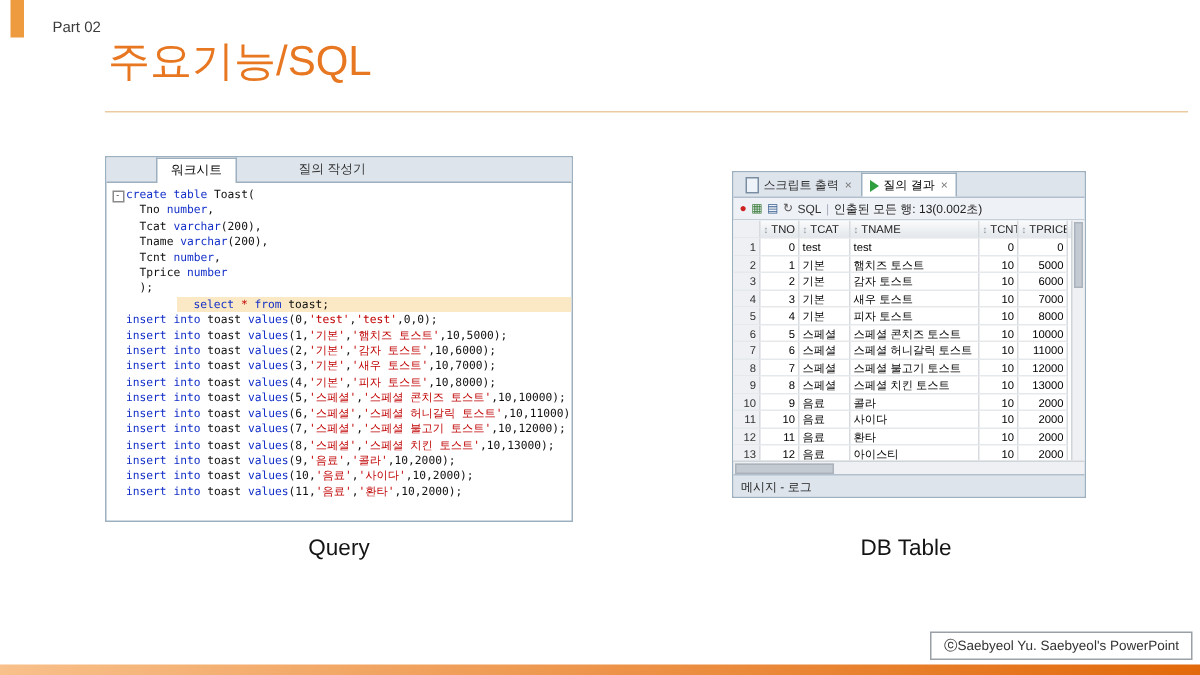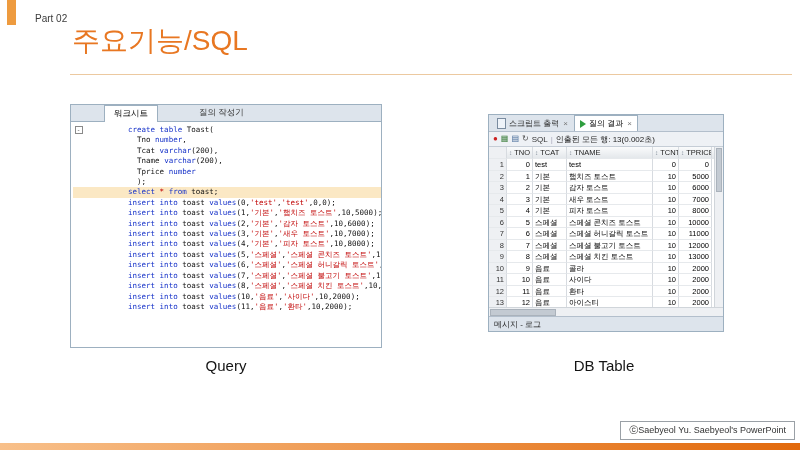--- a/index.html
+++ b/index.html
@@ -14,22 +14,22 @@
 
   
   .editor{position:absolute;left:70px;top:104px;width:312px;height:244px;background:#fff;
           border:1px solid #9db0c0;box-sizing:border-box;}
   .etabs{height:17px;background:#dde4ec;border-bottom:1px solid #9db0c0;display:flex;
          align-items:flex-end;padding-left:2px;box-sizing:border-box;}
   .etab{font-size:8.5px;padding:2px 9px 2px 9px;color:#333;border:1px solid transparent;border-bottom:none;margin-left:31px;}
   .etab.active{background:#fff;border-color:#9db0c0;position:relative;top:1px;color:#000;}
   .ecode{padding:3px 0 0 2px;font-family:"DejaVu Sans Mono",monospace;font-size:7.5px;
          line-height:10.4px;color:#111;overflow:hidden;height:222px;}
-  .cl{display:flex;white-space:pre;gap:44px;}
-  .cl.hl{background:#fbe8c4;}
+  .cl{display:flex;white-space:pre;}
+  .cl.hl{background:#fbe8c4;margin-left:45px;}
   .gut{width:11px;flex:0 0 11px;text-align:center;}
   .fold{display:inline-block;width:6px;height:6px;border:1px solid #8a8a8a;font-size:6px;
         line-height:5px;text-align:center;color:#444;background:#fff;}
   .kw{color:#1430c8;}
   .str{color:#c00000;}
 
   
   .results{position:absolute;left:478px;top:114px;width:236px;height:218px;background:#f2f4f7;
            border:1px solid #9db0c0;box-sizing:border-box;display:flex;flex-direction:column;margin-left:10px;}
   .rtabs{height:17px;background:#dde4ec;display:flex;align-items:flex-end;padding-left:2px;
@@ -96,33 +96,35 @@
   <div class="editor">
     <div class="etabs">
         <div class="etab active">워크시트</div>
         <div class="etab">질의 작성기</div>
       </div>
     <div class="ecode">
         <div class="cl"><span class="gut"><span class="fold">-</span></span><span class="ct"><span class="kw">create</span> <span class="kw">table</span> Toast(</span></div>
         <div class="cl"><span class="gut"></span><span class="ct">  Tno <span class="kw">number</span>,</span></div>
         <div class="cl"><span class="gut"></span><span class="ct">  Tcat <span class="kw">varchar</span>(200),</span></div>
         <div class="cl"><span class="gut"></span><span class="ct">  Tname <span class="kw">varchar</span>(200),</span></div>
+        <div class="cl"><span class="gut"></span><span class="ct">  Tcnt <span class="kw">number</span>,</span></div>
         <div class="cl"><span class="gut"></span><span class="ct">  Tprice <span class="kw">number</span></span></div>
         <div class="cl"><span class="gut"></span><span class="ct">  );</span></div>
         <div class="cl hl"><span class="gut"></span><span class="ct"><span class="kw">select</span> <span class="str">*</span> <span class="kw">from</span> toast;</span></div>
         <div class="cl"><span class="gut"></span><span class="ct"></span></div>
         <div class="cl"><span class="gut"></span><span class="ct"><span class="kw">insert</span> <span class="kw">into</span> toast <span class="kw">values</span>(0,<span class="str">'test'</span>,<span class="str">'test'</span>,0,0);</span></div>
         <div class="cl"><span class="gut"></span><span class="ct"><span class="kw">insert</span> <span class="kw">into</span> toast <span class="kw">values</span>(1,<span class="str">'기본'</span>,<span class="str">'햄치즈 토스트'</span>,10,5000);</span></div>
         <div class="cl"><span class="gut"></span><span class="ct"><span class="kw">insert</span> <span class="kw">into</span> toast <span class="kw">values</span>(2,<span class="str">'기본'</span>,<span class="str">'감자 토스트'</span>,10,6000);</span></div>
         <div class="cl"><span class="gut"></span><span class="ct"><span class="kw">insert</span> <span class="kw">into</span> toast <span class="kw">values</span>(3,<span class="str">'기본'</span>,<span class="str">'새우 토스트'</span>,10,7000);</span></div>
         <div class="cl"><span class="gut"></span><span class="ct"><span class="kw">insert</span> <span class="kw">into</span> toast <span class="kw">values</span>(4,<span class="str">'기본'</span>,<span class="str">'피자 토스트'</span>,10,8000);</span></div>
         <div class="cl"><span class="gut"></span><span class="ct"><span class="kw">insert</span> <span class="kw">into</span> toast <span class="kw">values</span>(5,<span class="str">'스페셜'</span>,<span class="str">'스페셜 콘치즈 토스트'</span>,10,10000);</span></div>
         <div class="cl"><span class="gut"></span><span class="ct"><span class="kw">insert</span> <span class="kw">into</span> toast <span class="kw">values</span>(6,<span class="str">'스페셜'</span>,<span class="str">'스페셜 허니갈릭 토스트'</span>,10,11000);</span></div>
         <div class="cl"><span class="gut"></span><span class="ct"><span class="kw">insert</span> <span class="kw">into</span> toast <span class="kw">values</span>(7,<span class="str">'스페셜'</span>,<span class="str">'스페셜 불고기 토스트'</span>,10,12000);</span></div>
         <div class="cl"><span class="gut"></span><span class="ct"><span class="kw">insert</span> <span class="kw">into</span> toast <span class="kw">values</span>(8,<span class="str">'스페셜'</span>,<span class="str">'스페셜 치킨 토스트'</span>,10,13000);</span></div>
+        <div class="cl"><span class="gut"></span><span class="ct"><span class="kw">insert</span> <span class="kw">into</span> toast <span class="kw">values</span>(9,<span class="str">'음료'</span>,<span class="str">'콜라'</span>,10,2000);</span></div>
         <div class="cl"><span class="gut"></span><span class="ct"><span class="kw">insert</span> <span class="kw">into</span> toast <span class="kw">values</span>(10,<span class="str">'음료'</span>,<span class="str">'사이다'</span>,10,2000);</span></div>
         <div class="cl"><span class="gut"></span><span class="ct"><span class="kw">insert</span> <span class="kw">into</span> toast <span class="kw">values</span>(11,<span class="str">'음료'</span>,<span class="str">'환타'</span>,10,2000);</span></div>
       </div>
   </div>
 
   <div class="results">
     <div class="rtabs">
         <div class="rtab">
           <span class="ti-script"></span>
           <span>스크립트 출력</span>

